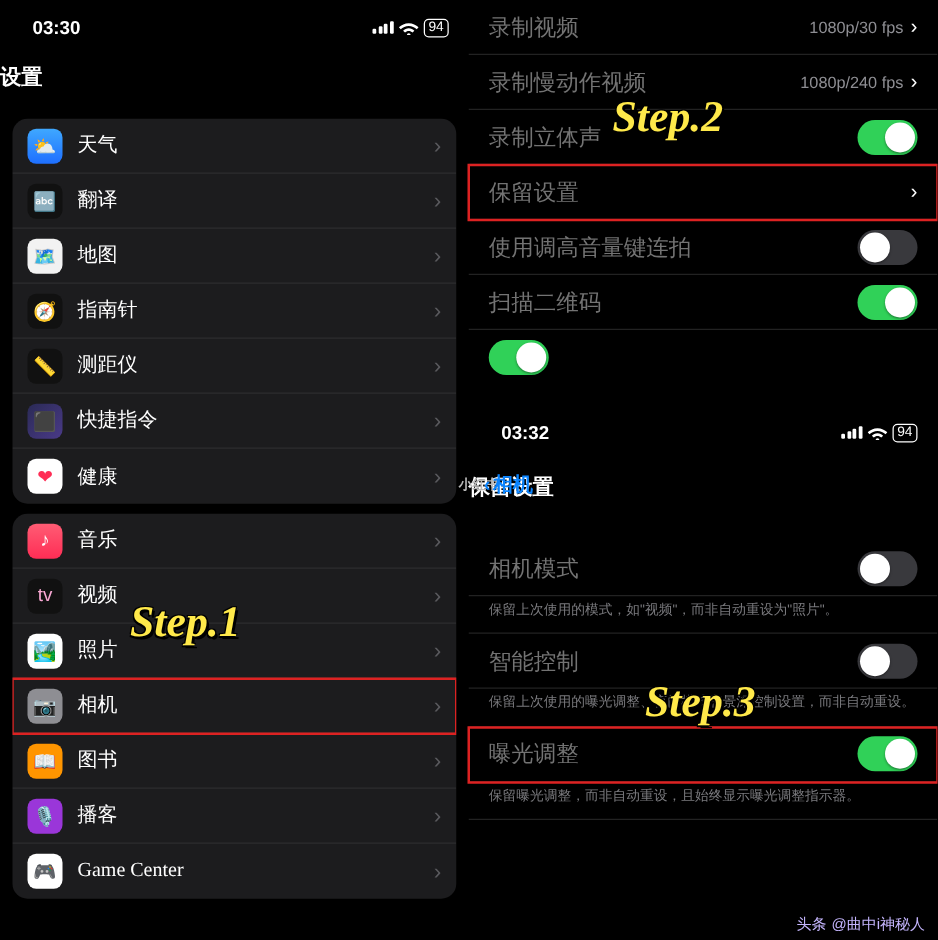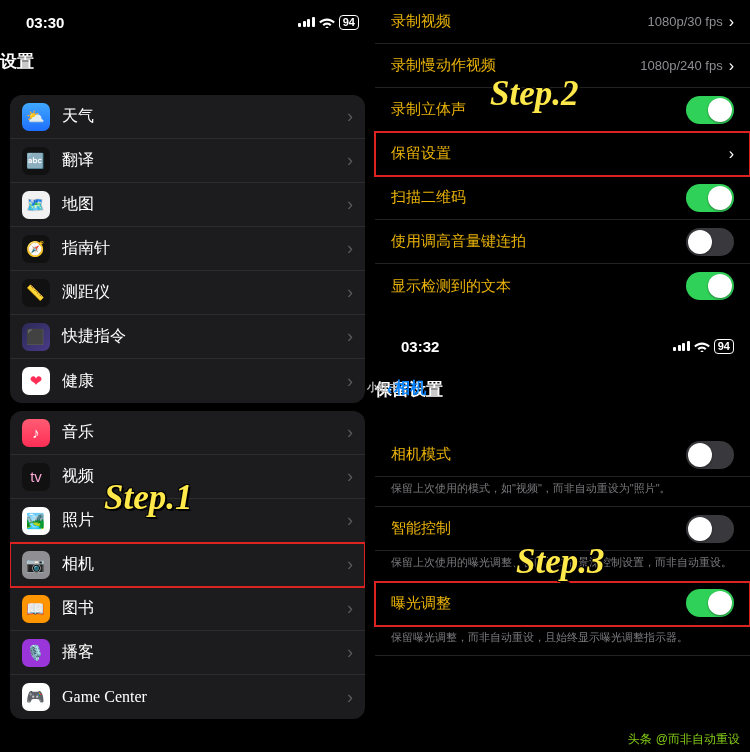--- a/index.html
+++ b/index.html
@@ -6,59 +6,59 @@
   body { width:750px; height:752px; background:#000; overflow:hidden; position:relative; }
   .wrap { display:flex; width:750px; height:752px; }
   .col { width:375px; height:752px; background:#000; position:relative; color:#fff; }
 
   
   .sbar { height:44px; display:flex; align-items:center; justify-content:space-between; padding:0 16px 0 26px; font-size:15px; font-weight:600; }
   .sbar .r { display:flex; align-items:center; gap:4px; }
   .sig { display:flex; align-items:flex-end; gap:1.5px; }
   .sig i { width:3px; background:#fff; display:block; border-radius:1px; }
   .sig i:nth-child(1){height:4px}.sig i:nth-child(2){height:6px}.sig i:nth-child(3){height:8px}.sig i:nth-child(4){height:10px}
-  .bat { border:1px solid #fff; border-radius:4px; padding:1px 3px; font-size:11px; font-weight:700; line-height:1; }
+  .bat { border:1px solid #fff; border-radius:4px; padding:1px 3px; font-size:11px; font-weight:400; line-height:1; }
 
   .title { text-align:left; font-size:17px; font-weight:600; padding:6px 0 14px; }
   .title2 { position:relative; text-align:left; font-size:17px; font-weight:700; padding:10px 0 14px; }
   .back { position:absolute; left:12px; top:10px; font-size:16px; color:#0a84ff; display:flex; align-items:center; gap:2px; }
   .xhs { position:absolute; left:-8px; top:12px; color:#bbb; font-size:11px; }
 
   
   .grp { margin:8px 10px; background:#1c1c1e; border-radius:12px; overflow:hidden; }
   .row { display:flex; align-items:center; min-height:44px; padding:0 12px; border-bottom:0.5px solid #2d2d2f; position:relative; }
   .row:last-child { border-bottom:none; }
   .row .ic { width:28px; height:28px; border-radius:7px; margin-right:12px; flex:0 0 28px; display:flex; align-items:center; justify-content:center; font-size:15px; }
   .row .lab { flex:1; font-size:16px;font-family:Liberation Serif, serif; }
   .row .chev { color:#5a5a5e; font-size:18px; font-weight:300; }
 
   
   .rowr { display:flex; align-items:center; min-height:44px; padding:0 16px; border-bottom:0.5px solid #222; }
-  .rowr .lab { flex:1; font-size:15px; color:#eab308; }
+  .rowr .lab { flex:1; font-size:18px; color:#737373; }
   .rowr .val { color:#8e8e93; font-size:13px; margin-right:6px; }
   .sub { font-size:11px; color:#7a7a7e; padding:4px 16px 10px; line-height:1.4; border-bottom:0.5px solid #222; }
 
   .tog { width:48px; height:28px; border-radius:14px; position:relative; flex:0 0 48px; }
   .tog::after { content:""; position:absolute; width:24px; height:24px; border-radius:50%; background:#fff; top:2px; box-shadow:0 1px 2px rgba(0,0,0,0.4); }
   .tog.on { background:#30d158; } .tog.on::after { right:2px; }
   .tog.off { background:#39393d; } .tog.off::after { left:2px; }
 
   .hl { outline:2px solid #d22; outline-offset:-1px; }
 
   .step { position:absolute; font-family:Georgia,"Times New Roman",serif; font-style:italic; font-weight:bold; font-size:35px; color:#ffe94a; text-shadow:2px 2px 0 #000,-1px -1px 0 #000,1px -1px 0 #000,-1px 1px 0 #000; pointer-events:none; z-index:50; }
 
   
   .ic-weather{background:linear-gradient(#3fa8ff,#1e6fff)}.ic-translate{background:#111}
   .ic-maps{background:#f2f2f2}.ic-compass{background:#111}.ic-measure{background:#111}
   .ic-shortcuts{background:linear-gradient(135deg,#2a2a55,#4a3a88)}.ic-health{background:#fff;color:#ff2d55}
   .ic-music{background:linear-gradient(#ff5c74,#ff2d55)}.ic-tv{background:#111;color:#f9a8d4;font-size:9px;font-weight:400}
   .ic-photos{background:#fff}.ic-camera{background:#8e8e93}.ic-books{background:#ff9500}
   .ic-podcasts{background:#9a36d9}.ic-gc{background:#fff}
 
-  .credit { position:absolute; right:10px; bottom:4px; color:#84cc16; font-size:12px; display:flex; align-items:center; gap:4px; z-index:60; }
+  .credit { position:absolute; right:10px; bottom:4px; color:#c4b5fd; font-size:12px; display:flex; align-items:center; gap:4px; z-index:60; }
 </style>
 </head>
 <body>
 
 <div class="wrap">
 
   <div class="col">
     <div class="sbar">
       <span>03:30</span>
       <span class="r">
@@ -170,29 +170,28 @@
         </div>
       <div class="rowr">
           <span class="lab">录制立体声</span>
           <span class="tog on"></span>
         </div>
       <div class="rowr hl">
           <span class="lab">保留设置</span>
           <span class="chev">›</span>
         </div>
       <div class="rowr">
-          <span class="lab">扫描二维码</span>
-          <span class="tog on"></span>
-        </div>
-      <div class="rowr">
           <span class="lab">使用调高音量键连拍</span>
           <span class="tog off"></span>
         </div>
+      <div class="rowr">
+          <span class="lab">扫描二维码</span>
+          <span class="tog on"></span>
+        </div>
       <div class="rowr" style="border-bottom:none">
-          <span class="lab">显示检测到的文本</span>
           <span class="tog on"></span>
         </div>
     </div>
 
     <div style="height:16px"></div>
 
     <div>
       <div class="sbar">
         <span>03:32</span>
         <span class="r">
@@ -239,14 +238,14 @@
 
     </div>
 
     <div class="step" style="left:115px; top:74px;">Step.2</div>
     <div class="step" style="left:115px; top:542px;margin-left:26px;">Step.3</div>
   </div>
 </div>
 
 <div class="credit">
   <span>头条</span>
-  <span>@而非自动重设</span>
+  <span>@曲中i神秘人</span>
 </div>
 
 </body></html>

